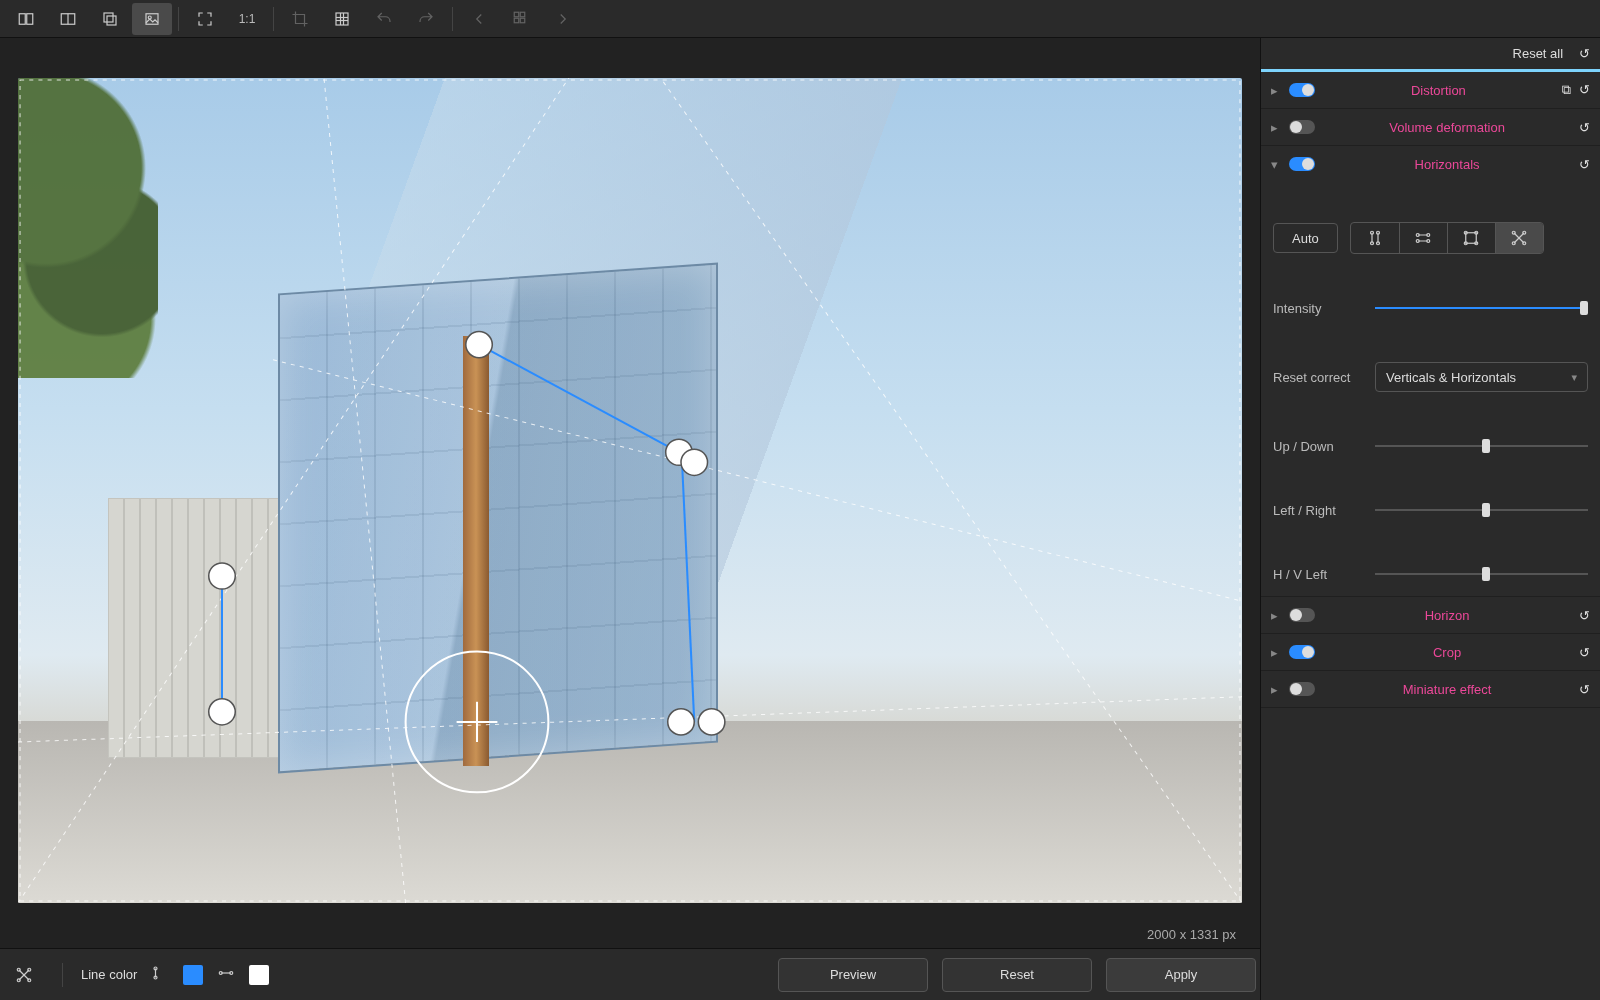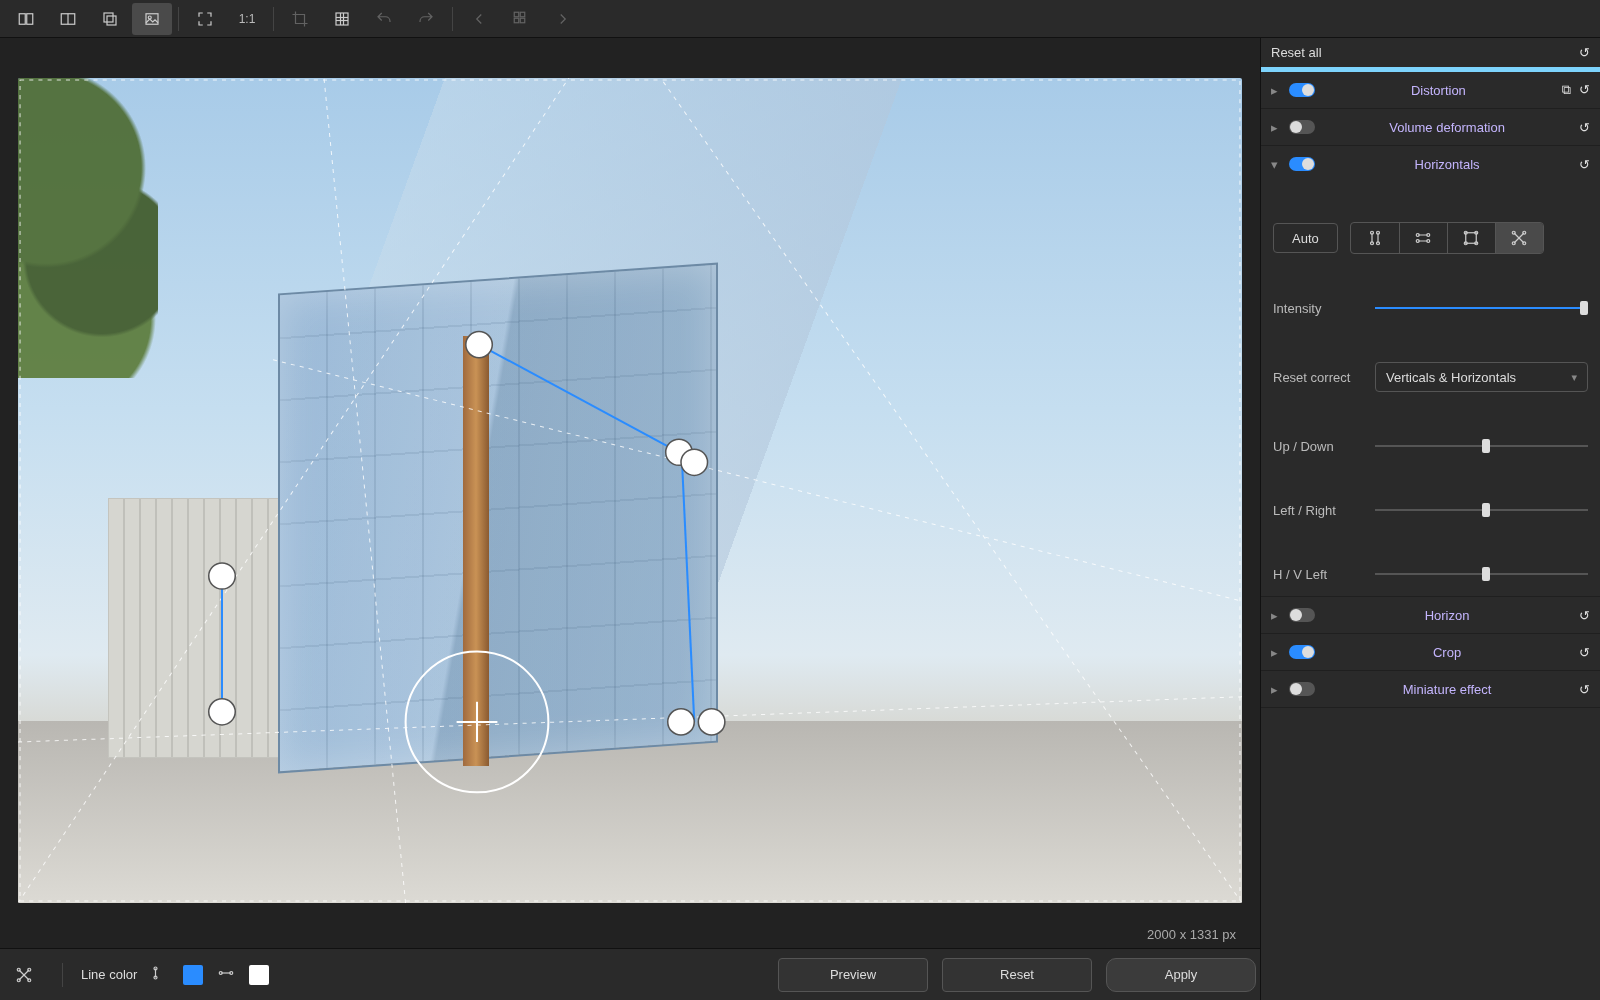--- a/index.html
+++ b/index.html
@@ -54,34 +54,34 @@
   .guide-dash { stroke:#fff; stroke-width:1; stroke-dasharray:4 5; fill:none; opacity:.8; }
   .handle { fill:#fff; stroke:#555; stroke-width:1.5; }
   .loupe { fill:none; stroke:#fff; stroke-width:2; }
 
   .dim-label { text-align: right; padding: 6px 24px; color:#aaa; }
 
   
   .bottombar { height: 52px; background:#2a2a2a; border-top:1px solid #111; display:flex; align-items:center; padding:0 4px; gap:14px; }
   .swatch { width:20px; height:20px; border-radius:2px; }
   .btn-lg { width:150px; height:34px; border:1px solid #555; border-radius:4px; background:#333; display:flex; align-items:center; justify-content:center; cursor:pointer; }
-  .btn-lg.primary { background:#3b3b3b;border-radius:10px; }
+  .btn-lg.primary { background:#3b3b3b; }
   .spacer { flex:1; }
 
   
   .panel { width:340px; background:#2a2a2a; border-left:1px solid #111; display:flex; flex-direction:column; }
-  .panel-top { display:flex; justify-content:space-between; align-items:center; height:34px; padding:0 10px; gap:16px; color:#888; border-bottom:5px solid #7dd3fc;}
+  .panel-top { display:flex; justify-content:flex-end; align-items:center; height:34px; padding:0 10px; gap:16px; color:#888; border-bottom:3px solid #7dd3fc;}
   .section { border-bottom:1px solid #1f1f1f; }
   .sec-head { display:flex; align-items:center; height:36px; padding:0 10px; gap:8px; }
   .disclosure { width:10px; color:#888; }
   .toggle { width:26px; height:14px; border-radius:7px; background:#555; position:relative; }
   .toggle.on { background:#2a8cff; }
   .toggle::after { content:""; position:absolute; top:1px; width:12px; height:12px; border-radius:50%; background:#ddd; }
   .toggle.on::after { right:1px; } .toggle:not(.on)::after { left:1px; }
-  .sec-title { flex:1; text-align:center; color:#c4b5fd; }
+  .sec-title { flex:1; text-align:center; color:#ec4899; }
   .sec-actions { display:flex; gap:8px; color:#888; }
 
   .sec-body { padding:8px 12px 12px; display:flex; flex-direction:column; gap:12px; }
   .row { display:flex; align-items:center; gap:12px;margin-top:32px; }
   .row label { width:90px; color:#bbb; }
   .pill-btn { height:30px; padding:0 18px; border:1px solid #555; border-radius:4px; display:flex; align-items:center; justify-content:center; cursor:pointer; }
   .seg { display:flex; border:1px solid #555; border-radius:4px; overflow:hidden; }
   .seg .seg-item { width:48px; height:30px; display:flex; align-items:center; justify-content:center; border-left:1px solid #555; }
   .seg .seg-item:first-child { border-left:none; }
   .seg .seg-item.active { background:#4a4a4a; }

